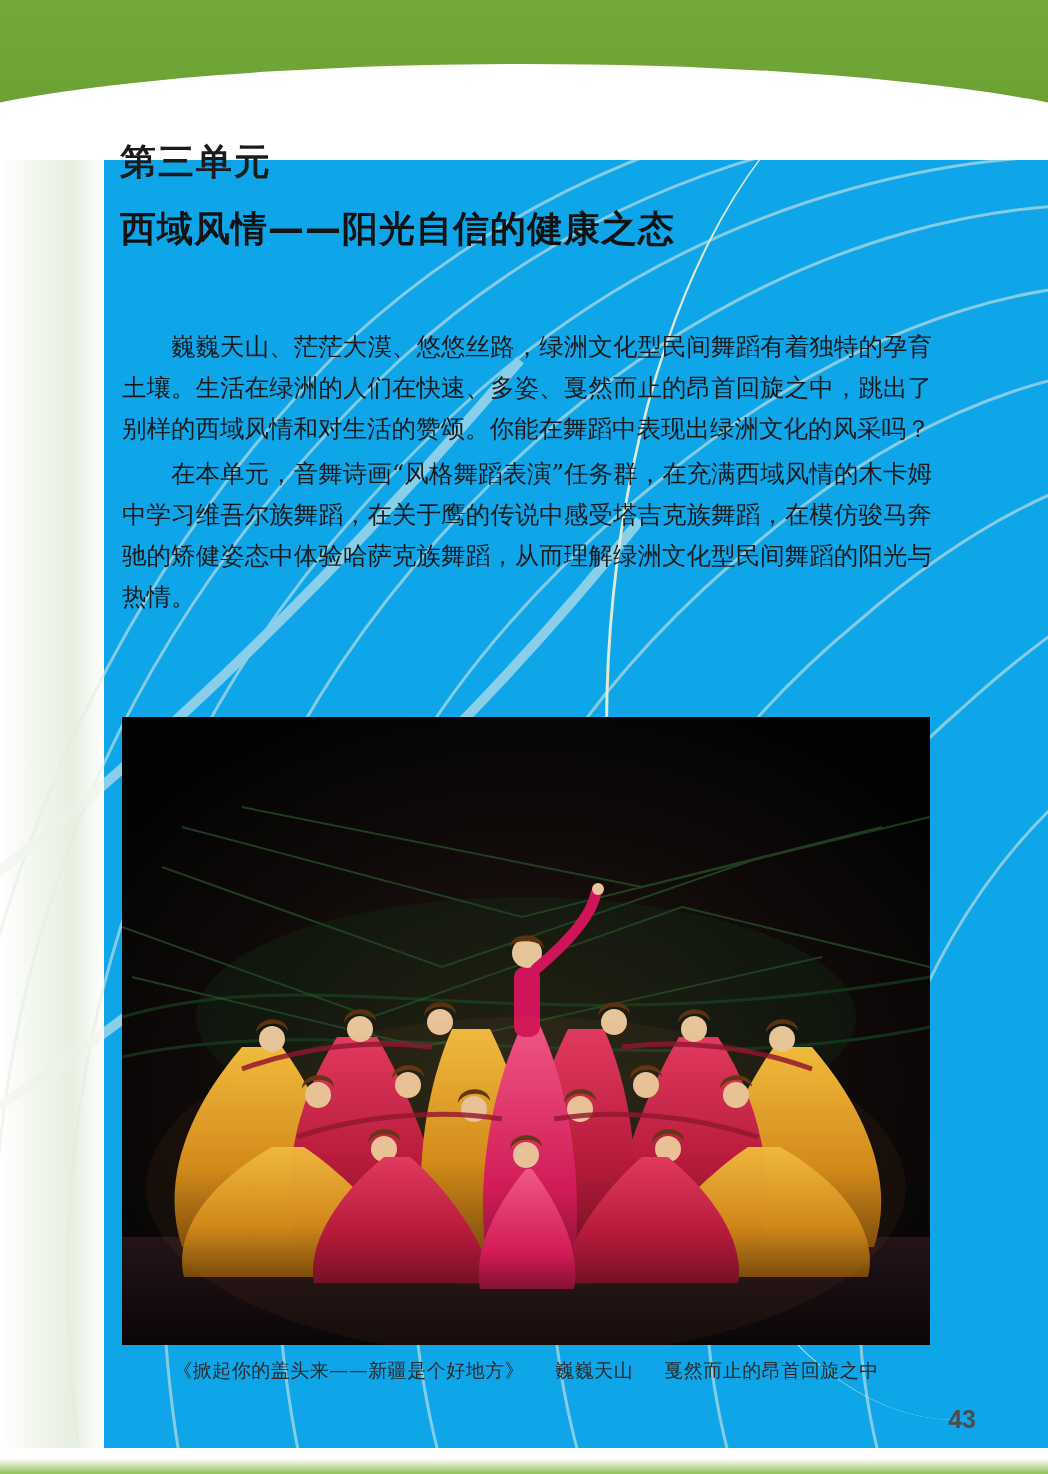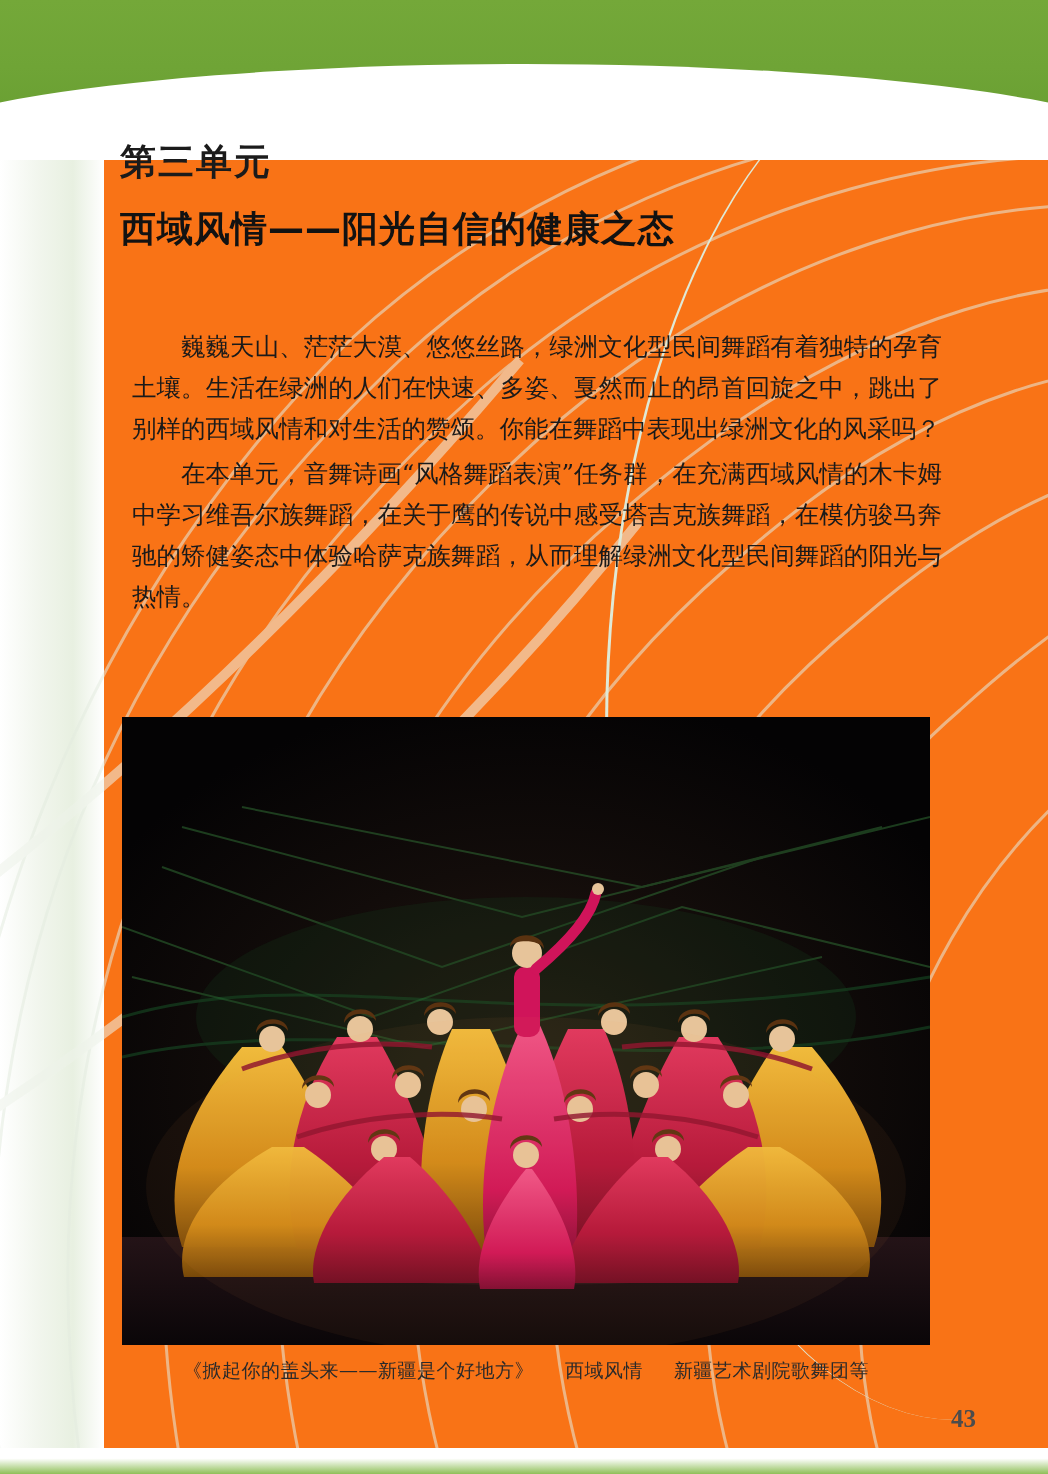--- a/index.html
+++ b/index.html
@@ -12,21 +12,21 @@
     background: #ffffff;
     font-family: "Liberation Serif", serif;
     overflow: hidden;
     position: relative;
   }
 
   .page {
     position: absolute;
     inset: 0;
     overflow: hidden;
-    background: #f97316;
+    background: #0ea5e9;
   }
 
   
   .bg-top-green {
     position: absolute;
     left: 0; top: 0;
     width: 1048px;
     height: 112px;
     background: linear-gradient(180deg, #74a839 0%, #6fa436 60%, #6aa033 100%);
   }
@@ -107,21 +107,20 @@
     position: absolute;
     left: 122px;
     top: 326px;
     width: 810px;
     font-family: "DejaVu Serif", "Liberation Serif", serif;
     font-size: 24.5px;
     line-height: 41px;
     color: #1a1a1a;
     text-align: justify;
     text-justify: inter-ideograph;
-    margin-left: 10px;
   }
   .body-text p {
     margin: 0 0 4px 0;
     text-indent: 2em;
   }
 
   .figure {
     position: absolute;
     left: 122px;
     top: 717px;
@@ -142,21 +141,21 @@
     font-size: 19px;
     color: #2a2a2a;
     letter-spacing: 0.5px;
   }
   .figure-caption .cap-sep { display: inline-block; width: 18px; }
 
   .page-number {
     position: absolute;
     right: 72px;
     top: 1405px;
-    font-family: Liberation Serif, serif;
+    font-family: Liberation Sans, sans-serif;
     font-weight: bold;
     font-size: 25px;
     color: #4c4c4c;
     margin-left: 37px;
   }
 </style>
 </head>
 <body>
 
 <div class="page">
@@ -313,21 +312,21 @@
           <path d="M636 420 C 570 398, 492 392, 432 402"></path>
         </g>
 
         <ellipse cx="404" cy="470" rx="380" ry="170" fill="#ff9a4a" opacity="0.05"></ellipse>
       </svg>
     </div>
 
     <div class="figure-caption">
       <span>《掀起你的盖头来——新疆是个好地方》</span>
       <span class="cap-sep"></span>
-      <span>西域风情</span>
+      <span>巍巍天山</span>
       <span class="cap-sep"></span>
-      <span>新疆艺术剧院歌舞团等</span>
+      <span>戛然而止的昂首回旋之中</span>
     </div>
 
     <div class="page-number">43</div>
 
   </div>
 </div>
 
 </body></html>

